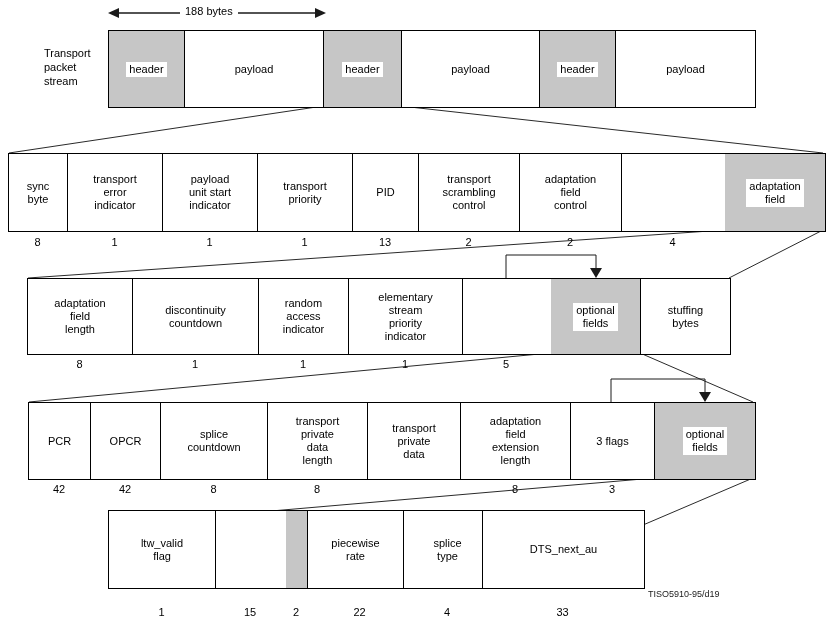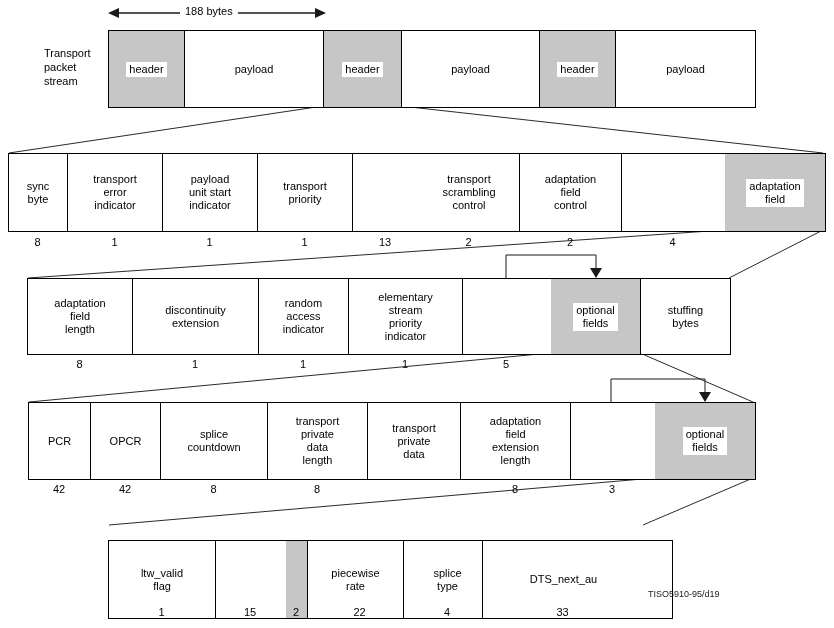--- a/index.html
+++ b/index.html
@@ -91,20 +91,23 @@
       </div>
     <div class="cell" style="left:154px;width:95px">
         <span class="lbl">payload
 unit start
 indicator</span>
       </div>
     <div class="cell" style="left:249px;width:95px">
         <span class="lbl">transport
 priority</span>
       </div>
+    <div class="cell" style="left:344px;width:66px">
+        <span class="lbl">PID</span>
+      </div>
     <div class="cell" style="left:410px;width:101px">
         <span class="lbl">transport
 scrambling
 control</span>
       </div>
     <div class="cell" style="left:511px;width:102px">
         <span class="lbl">adaptation
 field
 control</span>
       </div>
@@ -123,21 +126,21 @@
   <div class="num" style="left:621px;top:236px;width:103px">4</div>
 
   <div class="row" style="left:27px;top:278px;width:702px;height:75px;">
     <div class="cell" style="left:0;width:105px">
         <span class="lbl">adaptation
 field
 length</span>
       </div>
     <div class="cell" style="left:105px;width:126px">
         <span class="lbl">discontinuity
-extension</span>
+countdown</span>
       </div>
     <div class="cell" style="left:231px;width:90px">
         <span class="lbl">random
 access
 indicator</span>
       </div>
     <div class="cell" style="left:321px;width:114px">
         <span class="lbl">elementary
 stream
 priority
@@ -178,34 +181,37 @@
     <div class="cell" style="left:339px;width:93px">
         <span class="lbl">transport
 private
 data</span>
       </div>
     <div class="cell" style="left:432px;width:110px">
         <span class="lbl">adaptation
 field
 extension
 length</span>
+      </div>
+    <div class="cell" style="left:542px;width:84px">
+        <span class="lbl">3 flags</span>
       </div>
     <div class="cell gray last" style="left: 626px; width: 100px; background: rgb(198, 198, 198);">
         <span class="lbl chip">optional
 fields</span>
       </div>
   </div>
   <div class="num" style="left:28px;top:483px;width:62px">42</div>
   <div class="num" style="left:90px;top:483px;width:70px">42</div>
   <div class="num" style="left:160px;top:483px;width:107px">8</div>
   <div class="num" style="left:267px;top:483px;width:100px">8</div>
   <div class="num" style="left:460px;top:483px;width:110px">8</div>
   <div class="num" style="left:570px;top:483px;width:84px">3</div>
 
-  <div class="row" style="left:108px;top:540px;width:535px;height:77px;padding-left:28px;">
+  <div class="row" style="left:108px;top:510px;width:535px;height:77px;">
     <div class="cell" style="left:0;width:107px">
         <span class="lbl">ltw_valid
 flag</span>
       </div>
     <div class="cell gray" style="left: 177px; width: 22px; background: rgb(198, 198, 198);">
         <span class="lbl"></span>
       </div>
     <div class="cell" style="left:199px;width:96px">
         <span class="lbl">piecewise
 rate</span>

